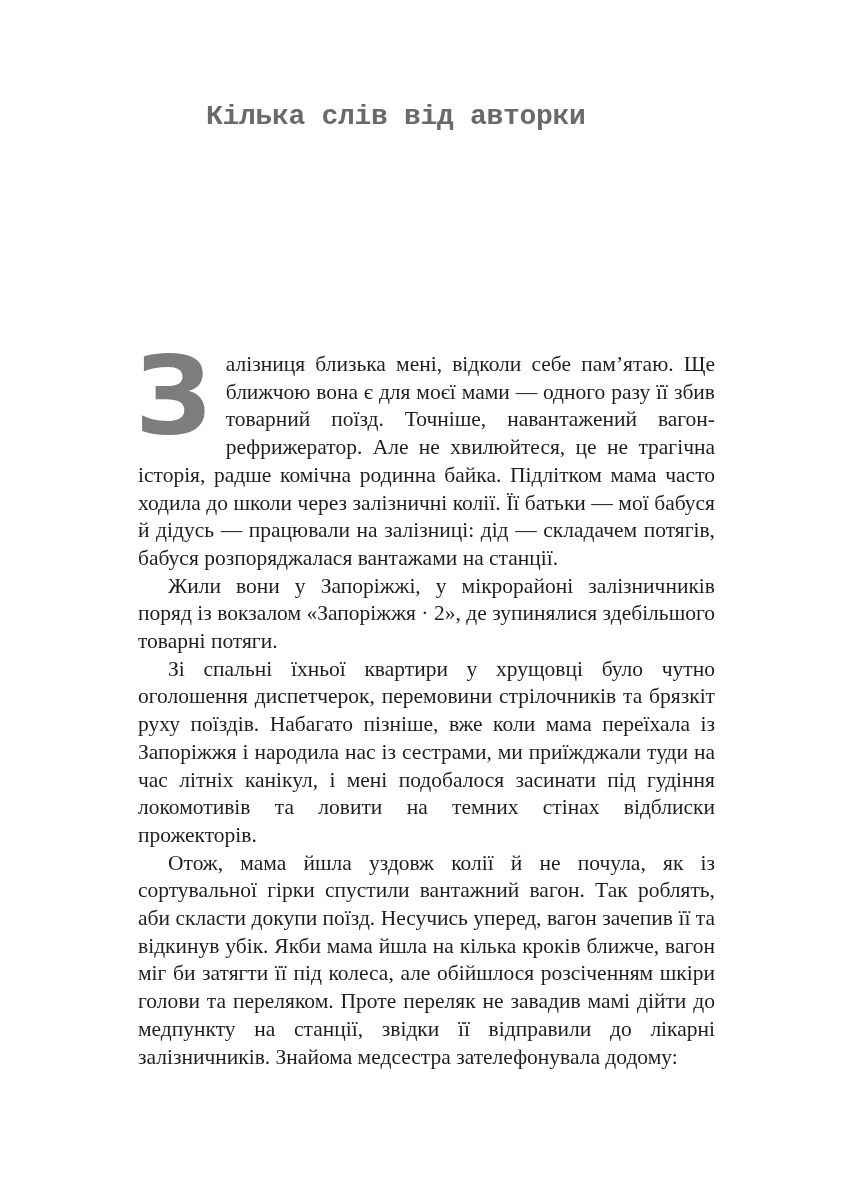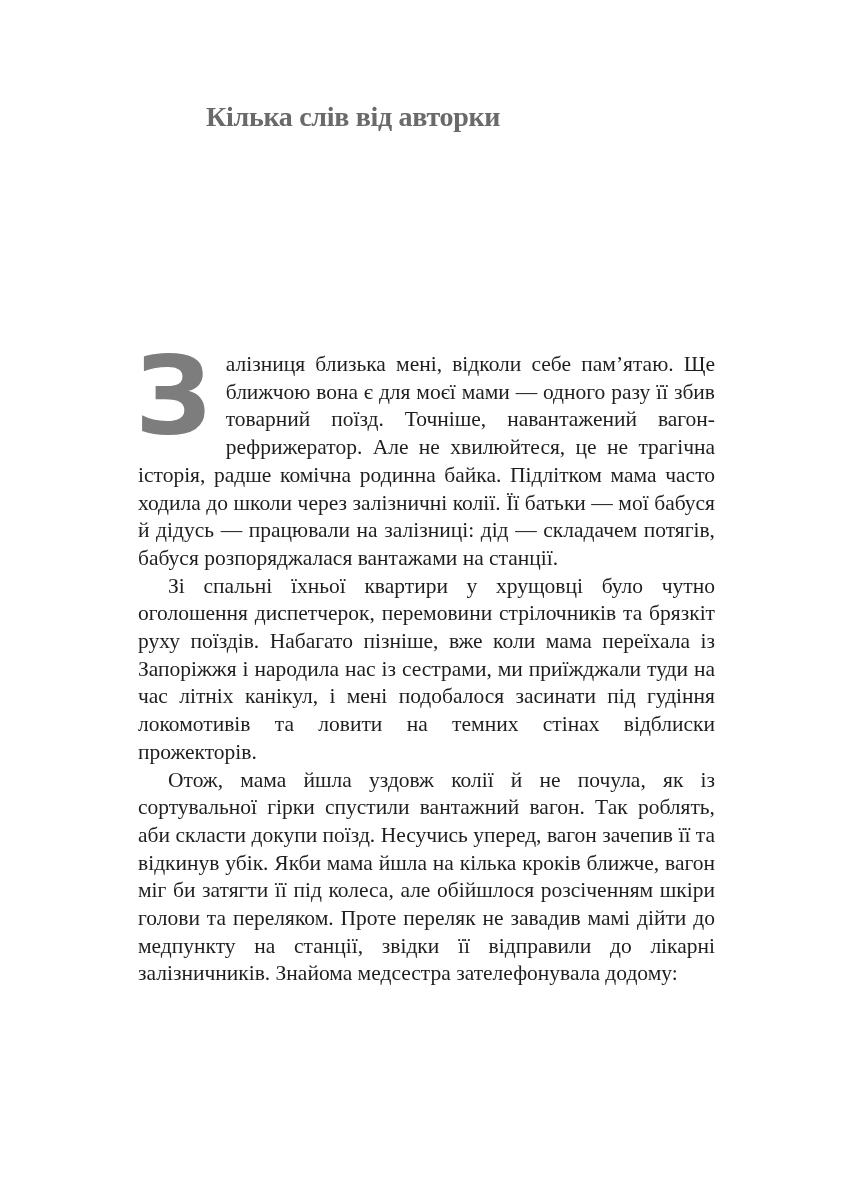--- a/index.html
+++ b/index.html
@@ -13,21 +13,21 @@
     height: 1200px;
     background: #ffffff;
     overflow: hidden;
     font-family: "Liberation Serif", serif;
   }
   .chapter-title {
     position: absolute;
     left: 206px;
     top: 101px;
     margin: 0;
-    font-family: Liberation Serif, serif;
+    font-family: Liberation Mono, monospace;
     font-weight: 700;
     font-size: 28px;
     letter-spacing: -0.3px;
     color: #6a6a6a;
   }
   .text-block {
     position: absolute;
     left: 138px;
     top: 351px;
     width: 577px;
@@ -63,20 +63,21 @@
 <div class="page">
 
   <h1 class="chapter-title">Кілька слів від авторки</h1>
 
   <div class="text-block">
 
     <p>
       <span class="dropcap">З</span><span class="lead">алізниця</span><span> близька мені, відколи себе пам’ятаю. Ще ближчою вона є для моєї мами — одного разу її збив товарний поїзд. Точніше, навантажений вагон-рефрижератор. Але не хвилюйтеся, це не трагічна історія, радше комічна родинна байка. Підлітком мама часто ходила до школи через залізничні колії. Її батьки — мої бабуся й дідусь — працювали на залізниці: дід — складачем потягів, бабуся розпоряджалася вантажами на станції.</span>
     </p>
 
+    <p class="indent">Жили вони у Запоріжжі, у мікрорайоні залізничників поряд із вокзалом «Запоріжжя · 2», де зупинялися здебільшого товарні потяги.</p>
 
     <p class="indent">Зі спальні їхньої квартири у хрущовці було чутно оголошення диспетчерок, перемовини стрілочників та брязкіт руху поїздів. Набагато пізніше, вже коли мама переїхала із Запоріжжя і народила нас із сестрами, ми приїжджали туди на час літніх канікул, і мені подобалося засинати під гудіння локомотивів та ловити на темних стінах відблиски прожекторів.</p>
 
     <p class="indent">Отож, мама йшла уздовж колії й не почула, як із сортувальної гірки спустили вантажний вагон. Так роблять, аби скласти докупи поїзд. Несучись уперед, вагон зачепив її та відкинув убік. Якби мама йшла на кілька кроків ближче, вагон міг би затягти її під колеса, але обійшлося розсіченням шкіри голови та переляком. Проте переляк не завадив мамі дійти до медпункту на станції, звідки її відправили до лікарні залізничників. Знайома медсестра зателефонувала додому:</p>
 
   </div>
 
 </div>
 
 </body></html>

